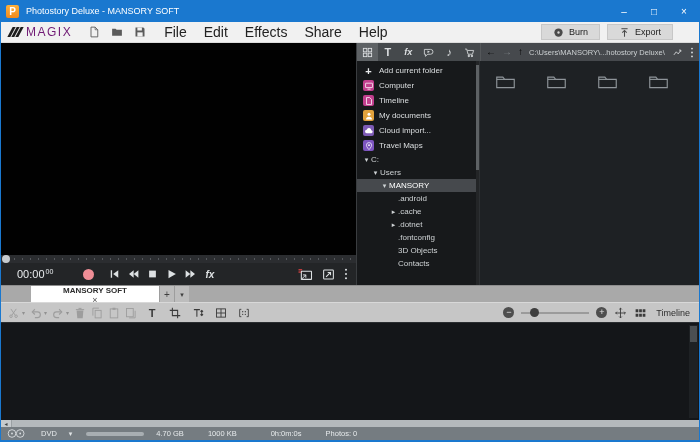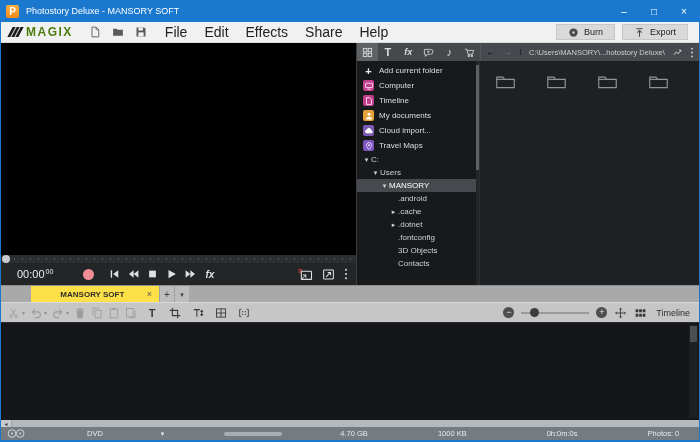--- a/index.html
+++ b/index.html
@@ -15,26 +15,26 @@
   .app-icon{width:13px;height:13px;background:linear-gradient(#fcb03c,#f08a1d);border-radius:2px;
     color:#fff;font-size:10px;font-weight:bold;display:flex;align-items:center;justify-content:center;}
   .tb-title{font-size:9px;color:#fff;margin-left:7px;text-align:center;}
   .win-controls{margin-left:auto;display:flex;height:100%;}
   .win-btn{width:30px;height:100%;display:flex;align-items:center;justify-content:center;color:#fff;font-size:10px;}
 
   
   .menubar{height:21px;background:#f1f1f1;display:flex;align-items:center;flex:none;border-bottom:1px solid #dcdcdc;}
   .logo{display:flex;align-items:center;margin-left:9px;}
   .slash{display:inline-block;width:2.5px;height:10px;background:#1d1d1d;transform:skewX(-28deg);margin-right:1.5px;}
-  .logo-text{font-size:12px;font-weight:bold;letter-spacing:1.5px;color:#4d7c0f;margin-left:4px;}
+  .logo-text{font-size:12px;font-weight:normal;letter-spacing:1.5px;color:#701a75;margin-left:4px;}
   .mb-icons{display:flex;gap:11px;margin-left:16px;}
   .mb-ic{width:12px;height:12px;color:#5b5b5b;}
   .mb-menus{display:flex;gap:17px;margin-left:18px;}
   .mb-menu{font-size:14px;color:#222;}
-  .mb-buttons{margin-left:auto;display:flex;gap:7px;margin-right:11px;}
+  .mb-buttons{margin-left:auto;display:flex;gap:7px;margin-right:26px;}
   .mb-btn{height:16px;padding:0 11px;background:#d9d9d9;border:1px solid #c7c7c7;display:flex;align-items:center;gap:5px;font-size:9px;color:#222;}
   .mb-btn-ic{width:11px;height:11px;color:#4a4a4a;}
 
   
   .main{flex:1;display:flex;min-height:0;}
   .left-col{width:355px;flex:none;display:flex;flex-direction:column;background:#000;}
   .preview{flex:1;background:#010101;}
   .scrubber{height:8px;background:#2b2d30;position:relative;flex:none;}
   .scrub-ticks{position:absolute;left:13px;right:2px;top:3px;height:2px;
     background:repeating-linear-gradient(90deg,#55585c 0 1.5px,transparent 1.5px 8px);}
@@ -76,21 +76,21 @@
   .tree-row{height:13px;display:flex;align-items:center;color:#ced2d4;font-size:8px;white-space:nowrap;}
   .tree-row.sel{background:#46494d;color:#fff;}
   .chev{width:9px;font-size:7px;text-align:center;flex:none;color:#ced2d4;}
   .tree-scrollbar{position:absolute;right:0;top:0;bottom:0;width:3px;background:#232527;}
   .tree-thumb{position:absolute;top:4px;left:0;width:3px;height:105px;background:#5d6164;}
   .files{flex:1;background:#1e2124;display:flex;align-items:flex-start;padding:13px 0 0 15px;gap:30px;min-width:0;}
   .folder-icon{width:21px;height:16px;color:#8f959a;}
 
   
   .tabstrip{height:17px;background:#a9a9a9;display:flex;align-items:stretch;flex:none;border-top:1px solid #8e8e8e;}
-  .tab{margin-left:30px;width:128px;background:#fde047;display:flex;align-items:center;padding:0 7px;}
+  .tab{margin-left:30px;width:128px;background:#ffffff;display:flex;align-items:center;padding:0 7px;flex-direction:column;}
   .tab-label{flex:1;text-align:center;font-size:8px;font-weight:bold;color:#2d2d2d;}
   .tab-close{font-size:9px;color:#555;}
   .tab-add{width:15px;background:#bdbdbd;border-left:1px solid #9d9d9d;display:flex;align-items:center;justify-content:center;font-size:10px;color:#3f3f3f;}
   .tab-dd{width:15px;background:#bdbdbd;border-left:1px solid #9d9d9d;display:flex;align-items:center;justify-content:center;}
   .g-caret{font-size:7px;color:#3f3f3f;line-height:1;}
 
   
   .toolbar{height:20px;background:#c6c6c6;display:flex;align-items:center;padding:0 7px;flex:none;border-top:1px solid #d8d8d8;}
   .tb-left{display:flex;align-items:center;}
   .tb-btn{display:flex;align-items:center;margin-right:5px;}
@@ -106,21 +106,21 @@
   .fit-ic,.board-ic{width:13px;height:12px;color:#3a3a3a;}
   .mode-label{font-size:9px;color:#2e2e2e;margin-left:2px;margin-right:2px;}
 
   
   .timeline{flex:none;height:98px;background:#141619;position:relative;border-top:1px solid #2a2d30;}
   .v-scroll{position:absolute;right:1px;top:2px;width:9px;height:93px;background:#1e2124;}
   .v-thumb{position:absolute;top:1px;left:1px;width:7px;height:16px;background:#4b4f52;}
   .hscroll{height:7px;background:#b4b9bc;display:flex;flex:none;}
   .h-arrow{width:11px;background:#c6cacd;border-right:1px solid #9aa0a3;color:#3f4447;display:flex;align-items:center;justify-content:center;}
   .g-harrow{font-size:6px;line-height:1;}
-  .statusbar{height:13px;background:var(--statusbar,#757c81);display:flex;align-items:center;color:#e6eaec;font-size:7.5px;flex:none;gap:46px;}
+  .statusbar{height:13px;background:var(--statusbar,#757c81);display:flex;align-items:center;color:#e6eaec;font-size:7.5px;flex:none;}
   .sb-discs{width:20px;height:11px;color:#d9dde0;margin-left:6px;}
   .sb-dvd{margin-left:14px;}
   .sb-caret{margin-left:12px;}
   .sb-caret .g-caret{color:#e0e4e6;font-size:7px;}
   .sb-progress{width:58px;height:4px;border-radius:2px;background:#a8aeb2;margin-left:14px;}
   .sb-cap{margin-left:12px;}
   .sb-size{margin-left:24px;}
   .sb-dur{margin-left:34px;}
   .sb-photos{margin-left:24px;}
 </style>

